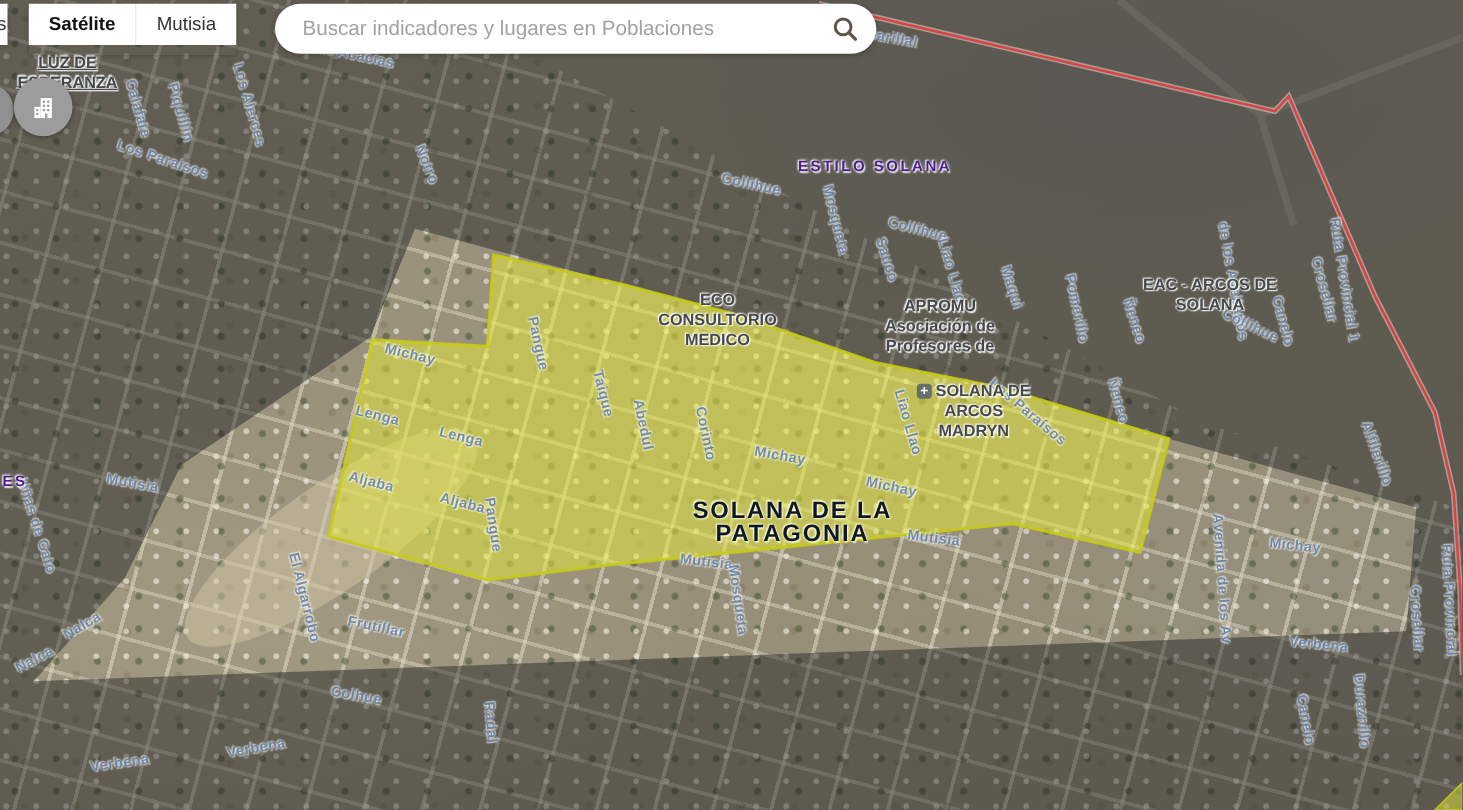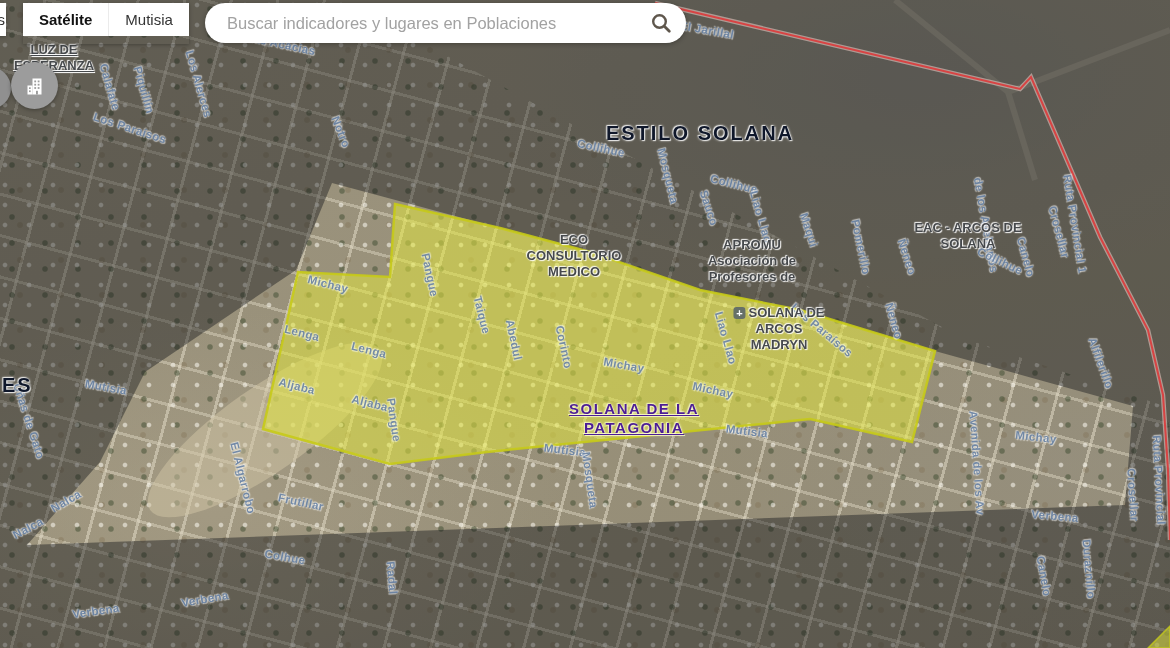--- a/index.html
+++ b/index.html
@@ -33,32 +33,31 @@
   svg.overlay{position:absolute;inset:0;}
   
   .label-layer{position:absolute;inset:0;pointer-events:none;}
   .street{
     position:absolute;white-space:nowrap;
     font-size:11.5px;font-weight:bold;letter-spacing:.4px;color:#6f88a9;opacity:.93;
     text-shadow:0 0 2px rgba(255,255,255,.85),1px 1px 1px rgba(255,255,255,.55),-1px -1px 1px rgba(255,255,255,.55);
   }
   .nbh{
     position:absolute;white-space:nowrap;
-    font-size:20px;font-weight:bold;letter-spacing:2px;color:#0f172a;
+    font-size:12px;font-weight:bold;letter-spacing:2px;color:#4c1d95;
     text-shadow:0 0 3px #fff,1px 1px 1px rgba(255,255,255,.8),-1px -1px 1px rgba(255,255,255,.8);
   }
   .poi{
     position:absolute;text-align:center;white-space:nowrap;
     font-size:13px;font-weight:bold;line-height:16px;color:#46494c;
     text-shadow:0 0 2px #fff,1px 1px 1px rgba(255,255,255,.9),-1px -1px 1px rgba(255,255,255,.9);
   }
   .poi--green{
-    font-size:15px;letter-spacing:1.5px;line-height:19px;color:#4c1d95;
+    font-size:19px;letter-spacing:1.5px;line-height:19px;color:#0f172a;
     text-shadow:0 0 3px rgba(255,255,215,.9),1px 1px 1px rgba(255,255,220,.7),-1px -1px 1px rgba(255,255,220,.7);
-    text-decoration:underline;
   }
   .poi-row{display:flex;align-items:center;justify-content:center;gap:3px;}
   .hosp{
     display:inline-block;width:12px;height:12px;border-radius:3px;background:#667068;
     color:#fff;font-size:11px;line-height:12px;font-weight:bold;text-align:center;
     text-shadow:none;flex:0 0 auto;
   }
   
   .mt-frag{
     position:absolute;left:-37px;top:3px;width:43px;height:33px;background:#fff;border:0;
@@ -69,21 +68,21 @@
     position:absolute;left:23px;top:3px;height:41px;display:flex;
     box-shadow:0 1px 4px rgba(0,0,0,.3);
   }
   .mt-btn{
     height:33px;background:#fff;border:0;font-family:inherit;font-size:15px;color:#333;
     padding:0 16px;cursor:pointer;
   }
   .mt-btn.active{font-weight:bold;color:#111;}
   .mt-btn + .mt-btn{border-left:1px solid rgba(0,0,0,.08);}
   .search{
-    position:absolute;left:205px;top:3px;width:481px;height:40px;background:#fff;
+    position:absolute;left:220px;top:3px;width:481px;height:40px;background:#fff;
     border-radius:20px;display:flex;align-items:center;box-shadow:0 1px 5px rgba(0,0,0,.3);
     padding:0 14px 0 20px;
   }
   .search input{
     flex:1;border:0;outline:none;background:transparent;font-family:inherit;
     font-size:16.5px;color:#444;
   }
   .search input::placeholder{color:#a2a2a2;}
   .sicon{display:flex;align-items:center;cursor:pointer;}
   .circle-btn{

